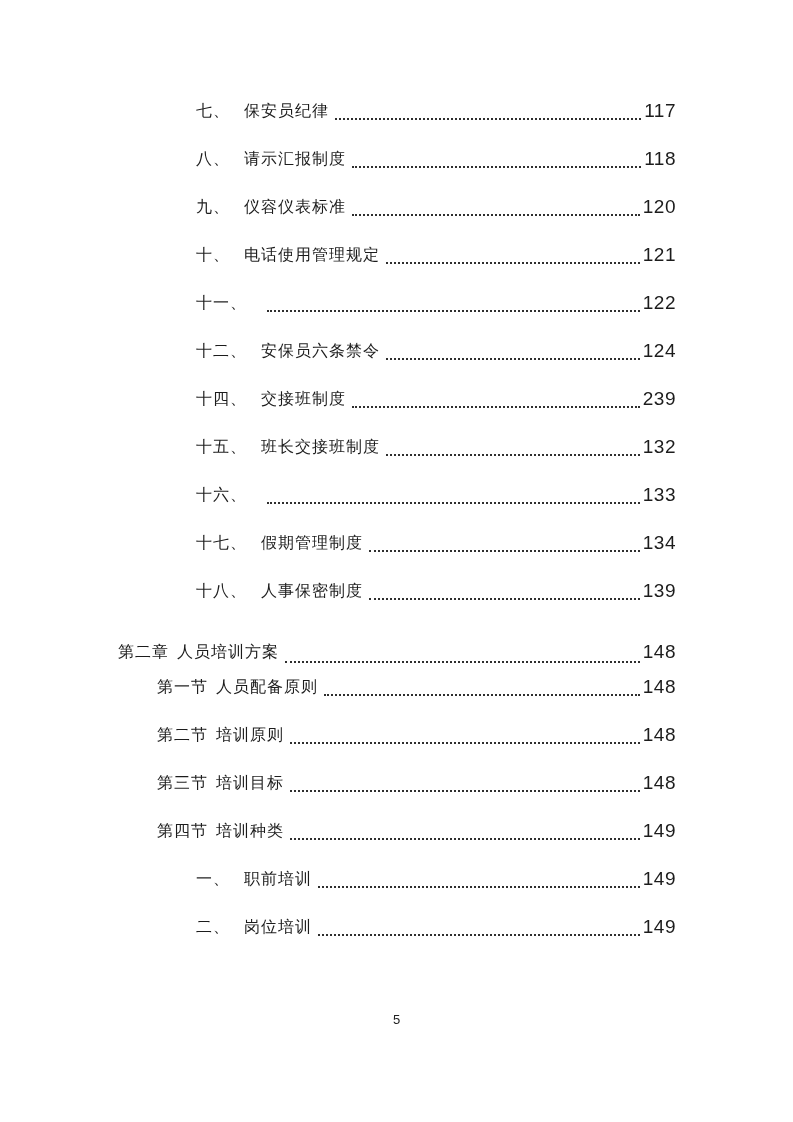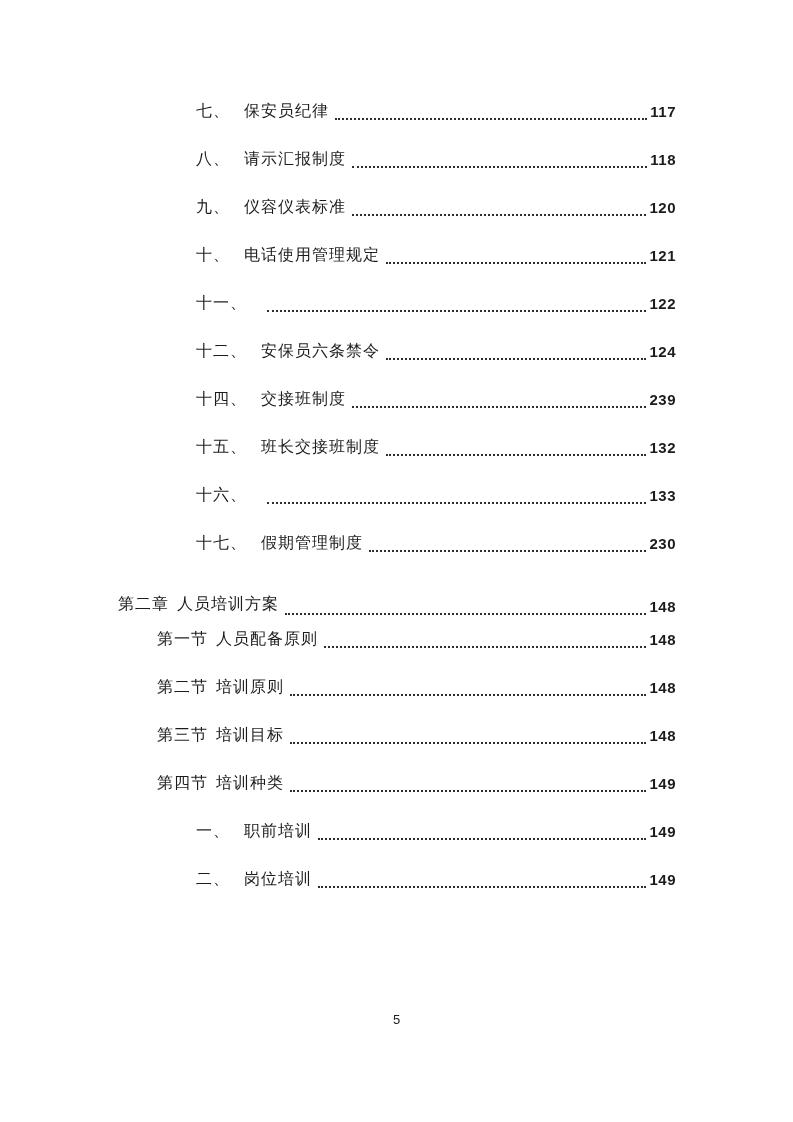--- a/index.html
+++ b/index.html
@@ -49,23 +49,22 @@
   }
   .leader {
     flex: 1;
     height: 15px;
     border-bottom: 2px dotted #2e2e2e;
     margin: 0 3px 0 6px;
     min-width: 20px;
   }
   .page-num {
     font-family: "Liberation Sans", "DejaVu Sans", sans-serif;
-    font-size: 15px;
+    font-size: 19px;
     letter-spacing: 0.5px;
-    font-weight: bold;
   }
   .footer {
     position: absolute;
     top: 1012px;
     left: 0;
     width: 100%;
     text-align: center;
     font-family: "Liberation Sans", "DejaVu Sans", sans-serif;
     font-size: 13px;
     color: #222222;
@@ -136,23 +135,29 @@
   <div class="toc-row lvl-item">
     <span class="num">十六、</span>
     <span class="leader"></span>
     <span class="page-num">133</span>
   </div>
 
   <div class="toc-row lvl-item">
     <span class="num">十七、</span>
     <span class="title">假期管理制度</span>
     <span class="leader"></span>
-    <span class="page-num">230</span>
-  </div>
-
+    <span class="page-num">134</span>
+  </div>
+
+  <div class="toc-row lvl-item">
+    <span class="num">十八、</span>
+    <span class="title">人事保密制度</span>
+    <span class="leader"></span>
+    <span class="page-num">139</span>
+  </div>
 
   <div class="toc-row lvl-chapter">
     <span class="num">第二章</span>
     <span class="title">人员培训方案</span>
     <span class="leader"></span>
     <span class="page-num">148</span>
   </div>
 
   <div class="toc-row lvl-section">
     <span class="num">第一节</span>

